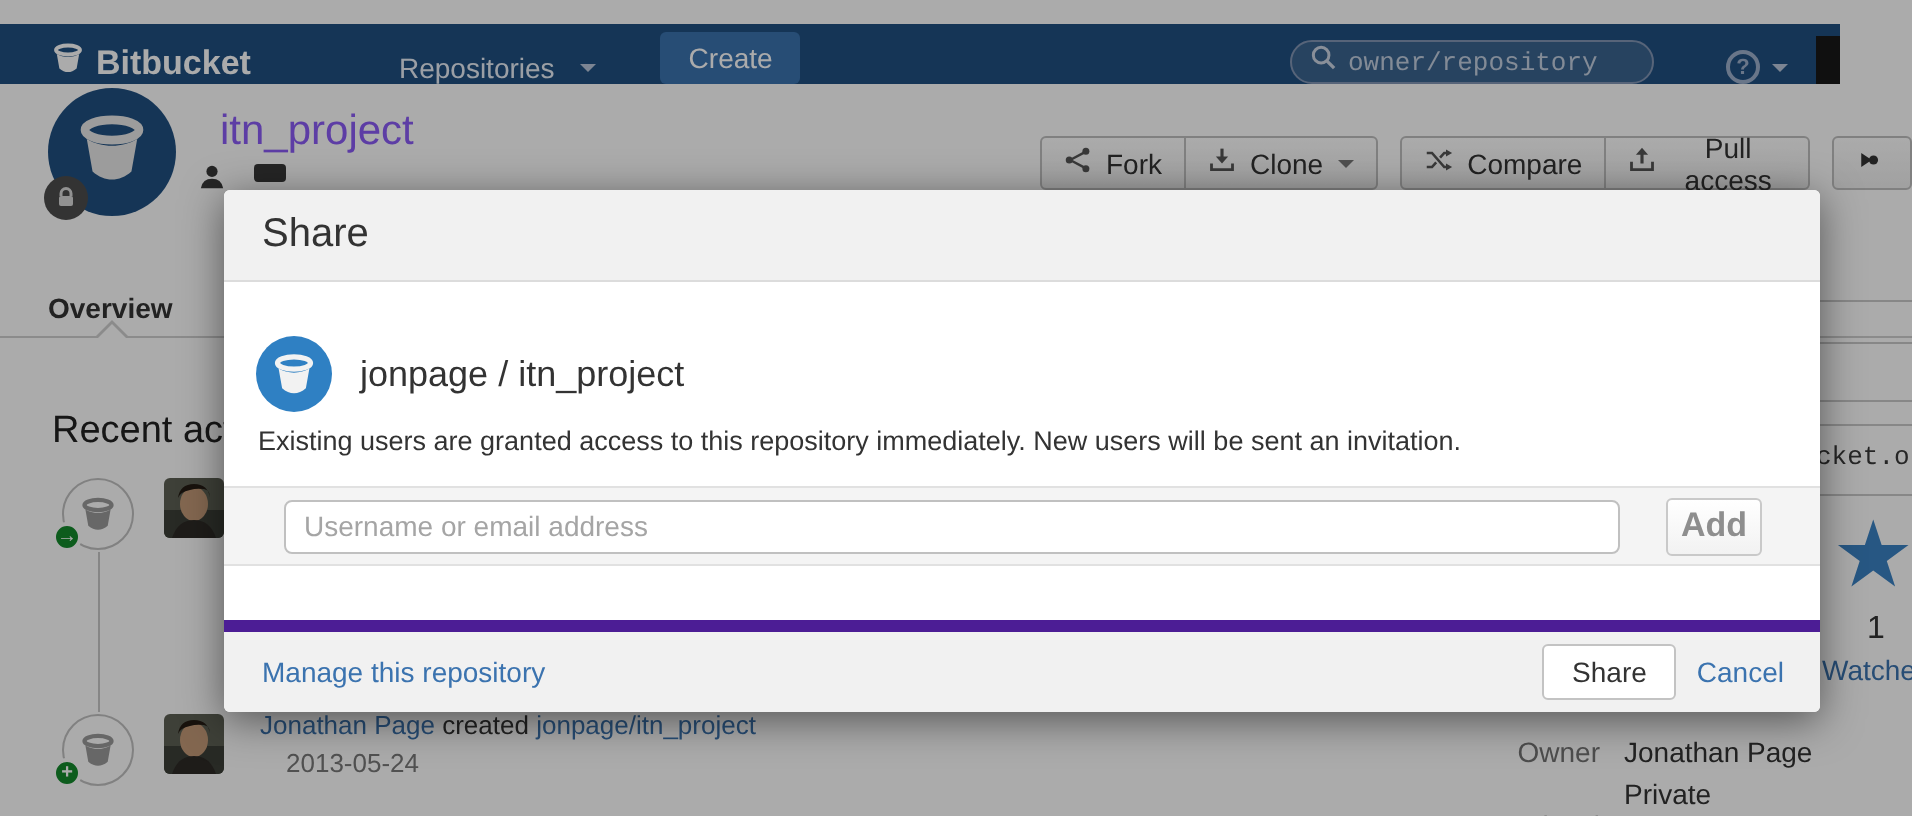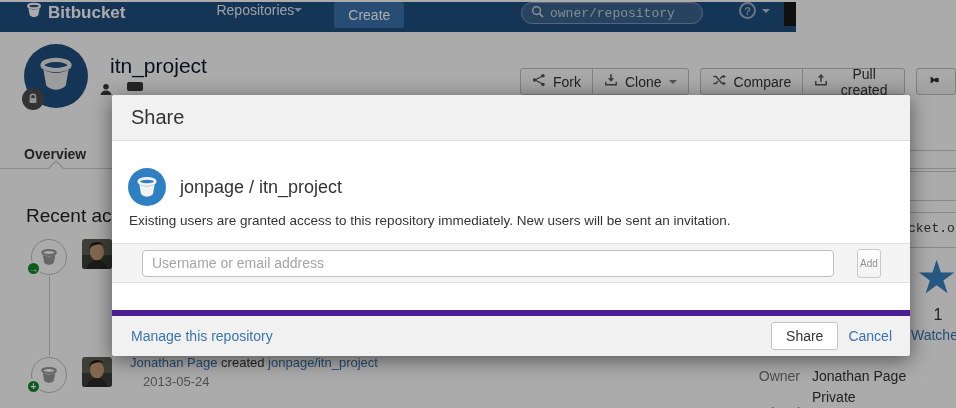--- a/index.html
+++ b/index.html
@@ -1,45 +1,45 @@
 <!DOCTYPE html>
 <html><head>
 <meta charset="utf-8">
 <style>
   * { margin:0; padding:0; box-sizing:border-box; }
   html,body { width:956px; height:408px; overflow:hidden; }
   body { font-family:"Liberation Sans", sans-serif; background:#fff; }
   .page { position:relative; width:956px; height:408px; overflow:hidden; background:#fff; }
 
   
-  .navbar { position:absolute; left:0; top:2px; width:796px; height:30px; background:#205081;
-            display:flex; align-items:flex-start; padding-left:26px; z-index:1; }
+  .navbar { position:absolute; left:0; top:12px; width:920px; height:30px; background:#205081;
+            display:flex; align-items:flex-end; padding-left:26px; z-index:1; }
   .logo { display:flex; align-items:center; gap:6px; color:#fff; font-size:17px; font-weight:bold; }
-  .nav-item { margin-left:47px; color:#e8eef6; font-size:14px; display:flex; align-items:center; gap:0;padding-left:44px; }
+  .nav-item { margin-left:30px; color:#e8eef6; font-size:14px; display:flex; align-items:center; gap:13px;padding-left:44px; }
   .caret { width:0; height:0; border-left:4px solid transparent; border-right:4px solid transparent;
            border-top:4px solid #b9c7dc; display:inline-block; }
   .create-btn { margin-left:32px; background:#3b73af; color:#fff; font-size:14px; border:none;
                 border-radius:3px; padding:5px 14px; height:26px; line-height:16px; }
   .nav-spacer { flex:1; }
   .search-pill { width:182px; height:22px; border:1px solid #8296b5; border-radius:12px;
                  background:rgba(255,255,255,0.12); display:flex; align-items:center; padding:0 9px; gap:6px;
                  margin-right:36px; }
   .search-pill input { background:transparent; border:none; outline:none; color:#e9eef6; font-size:13px; width:140px;font-family:Liberation Mono, monospace; }
   .search-pill input::placeholder { color:#c3cfe0; }
   .help-wrap { display:flex; align-items:center; gap:6px; margin-right:14px; }
   .help-circle { width:17px; height:17px; border:2px solid #9db0cc; border-radius:50%; color:#9db0cc;
                  font-size:11px; font-weight:bold; text-align:center; line-height:14px; }
   .nav-avatar { width:12px; height:24px; background:#191919; margin-right:0; }
 
   
   .repo-avatar { position:absolute; left:24px; top:44px; width:64px; height:64px; border-radius:50%;
                  background:#205081; display:flex; align-items:center; justify-content:center; }
   .lock-badge { position:absolute; left:-2px; top:44px; width:22px; height:22px; border-radius:50%;
                 background:#4d4d4d; display:flex; align-items:center; justify-content:center; }
-  .repo-title { position:absolute; left:110px; top:54px; font-size:21px; color:#0f172a; }
+  .repo-title { position:absolute; left:110px; top:54px; font-size:21px; color:#8b5cf6; }
   .crumb-person { position:absolute; left:99px; top:82px; }
   .crumb-chip { position:absolute; left:127px; top:82px; width:16px; height:9px; background:#383838; border-radius:2px; }
 
   .actions { position:absolute; left:520px; top:68px; display:flex; gap:11px; }
   .btn-group { display:flex; }
   .abtn { display:flex; align-items:center; gap:7px; height:27px; padding:0 11px;
           background:linear-gradient(#ffffff,#f0f0f0); border:1px solid #bfbfbf; font-size:14px; color:#333; }
   .btn-group .abtn + .abtn { margin-left:-1px; }
   .btn-group .abtn:first-child { border-radius:3px 0 0 3px; }
   .btn-group .abtn:last-child { border-radius:0 3px 3px 0; }
@@ -88,22 +88,22 @@
   .modal-avatar { position:absolute; left:16px; top:27px; width:38px; height:38px; border-radius:50%;
                   background:#2f80c3; display:flex; align-items:center; justify-content:center; color:#fff; }
   .modal-repo { position:absolute; left:68px; top:36px; font-size:18px; color:#333; }
   .modal-desc { position:absolute; left:17px; top:72px; font-size:13.5px; color:#333; }
   .modal-strip { position:absolute; left:0; top:102px; width:100%; height:40px; background:#f4f4f4;
                  border-top:1px solid #e1e1e1; border-bottom:1px solid #e1e1e1;
                  display:flex; align-items:center; padding:0 29px 0 30px; }
   .modal-strip input { flex:1; height:27px; border:1px solid #c0c0c0; border-radius:4px; padding:0 9px;
                        font-size:14px; color:#333; outline:none; margin-right:23px; font-family:"Liberation Sans", sans-serif; }
   .modal-strip input::placeholder { color:#a5a5a5; }
-  .add-btn { width:24px; height:29px; background:linear-gradient(#ffffff,#f2f2f2); border:1px solid #c9c9c9;
-             border-radius:3px; font-size:10px; color:#8e8e8e; }
+  .add-btn { width:48px; height:29px; background:linear-gradient(#ffffff,#f2f2f2); border:1px solid #c9c9c9;
+             border-radius:3px; font-size:17px; color:#8e8e8e;font-weight:bold; }
   .modal-footer { height:46px; background:#f1f1f1; border-top:6px solid #4c1d95; border-radius:0 0 3px 3px;
                   display:flex; align-items:center; padding:0 18px 0 19px; }
   .manage-link { font-size:14px; color:#3b73af; text-decoration:none; }
   .footer-spacer { flex:1; }
   .share-btn { height:28px; padding:0 14px; background:#fff; border:1px solid #c3c3c3; border-radius:3px;
                font-size:14px; color:#333; margin-right:10px; }
   .cancel-link { font-size:14px; color:#3b73af; text-decoration:none; }
 </style>
 </head>
 <body>
@@ -193,21 +193,21 @@
               <path d="M12 2l3.5 2-3.5 2zM12 10l3.5 2-3.5 2z" fill="#555"></path>
             </svg></span>
         <span>Compare</span>
       </button>
       <button class="abtn">
         <span><svg width="14" height="14" viewBox="0 0 16 16">
               <path d="M8 10V3.5" stroke="#555" stroke-width="1.8" fill="none"></path>
               <path d="M4.5 5L8 1l3.5 4z" fill="#555"></path>
               <path d="M2 9v4.5h12V9" stroke="#555" stroke-width="1.6" fill="none"></path>
             </svg></span>
-        <span>Pull created</span>
+        <span>Pull access</span>
       </button>
     </div>
     <div class="btn-group">
       <button class="abtn" style="width:40px;">
         <span><svg width="14" height="14" viewBox="0 0 16 16">
               <circle cx="10" cy="8" r="2.6" fill="#333"></circle>
               <path d="M9 8 3 4v8z" fill="#333"></path>
             </svg></span>
       </button>
     </div>

